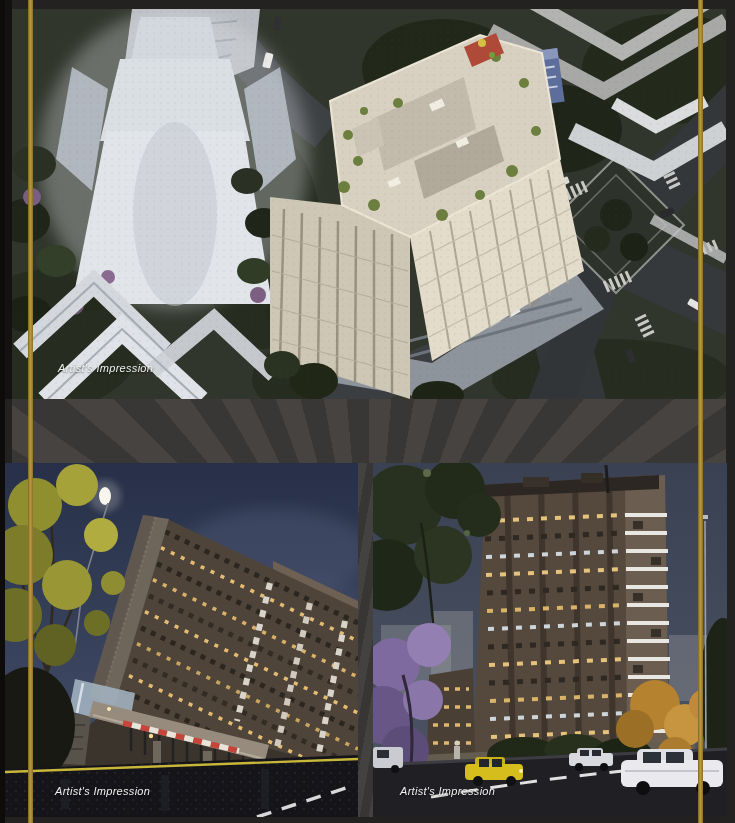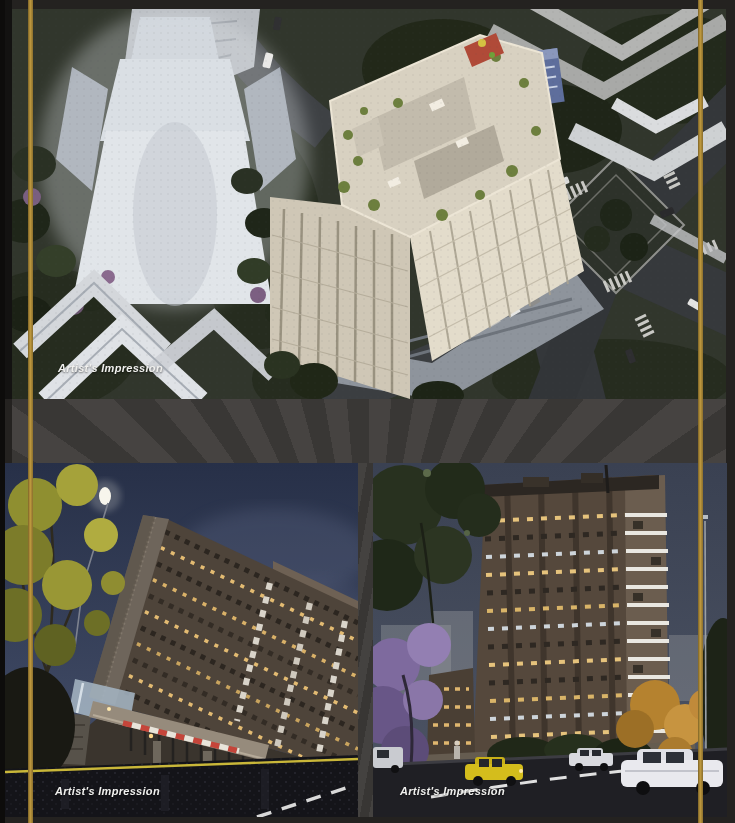--- a/index.html
+++ b/index.html
@@ -18,21 +18,21 @@
     position:absolute;left:358px;top:463px;width:15px;height:354px;z-index:0;
     background:repeating-linear-gradient(100deg, #444240 0 9px, #383634 9px 18px);
   }
   figure{margin:0;position:absolute;overflow:hidden;z-index:1;}
   figure svg{display:block;}
   .fig-aerial{left:12px;top:9px;width:714px;height:390px;}
   .fig-bl{left:5px;top:463px;width:353px;height:354px;}
   .fig-br{left:373px;top:463px;width:354px;height:354px;}
   figcaption{
     position:absolute;
-    font-size:11px;font-style:italic;font-weight:bold;
+    font-size:11px;font-style:italic;font-weight:normal;
     color:var(--caption,#f0f0ee);
     letter-spacing:.3px;
     text-shadow:0 1px 2px rgba(0,0,0,.55);
     white-space:nowrap;
   }
   .fig-aerial figcaption{left:46px;top:353px;}
   .fig-bl figcaption{left:50px;top:322px;}
   .fig-br figcaption{left:27px;top:322px;}
   .gold-line{
     position:absolute;top:0;width:5px;height:823px;z-index:6;

